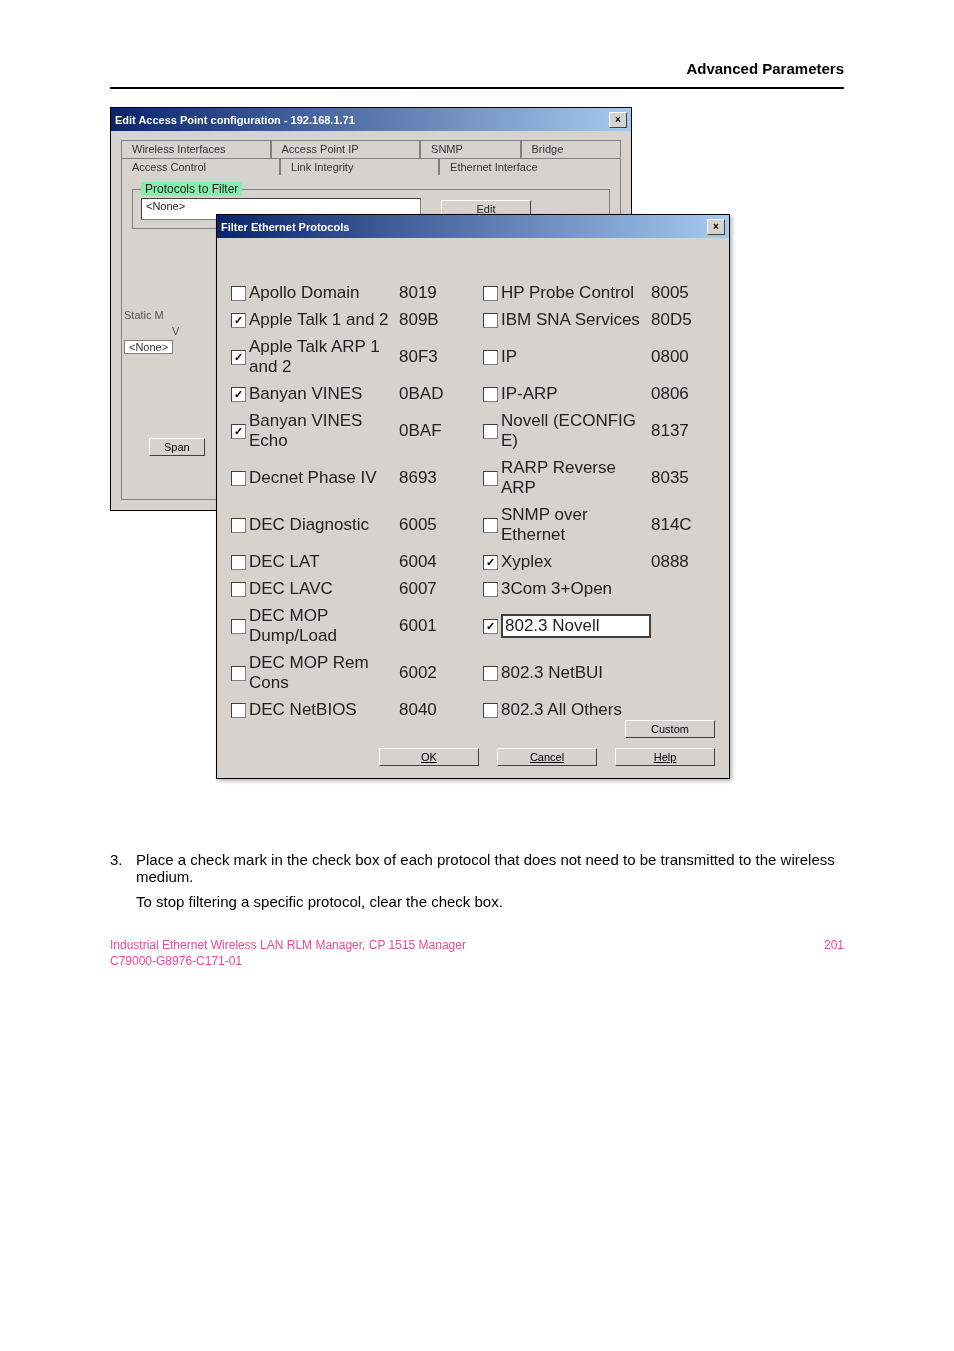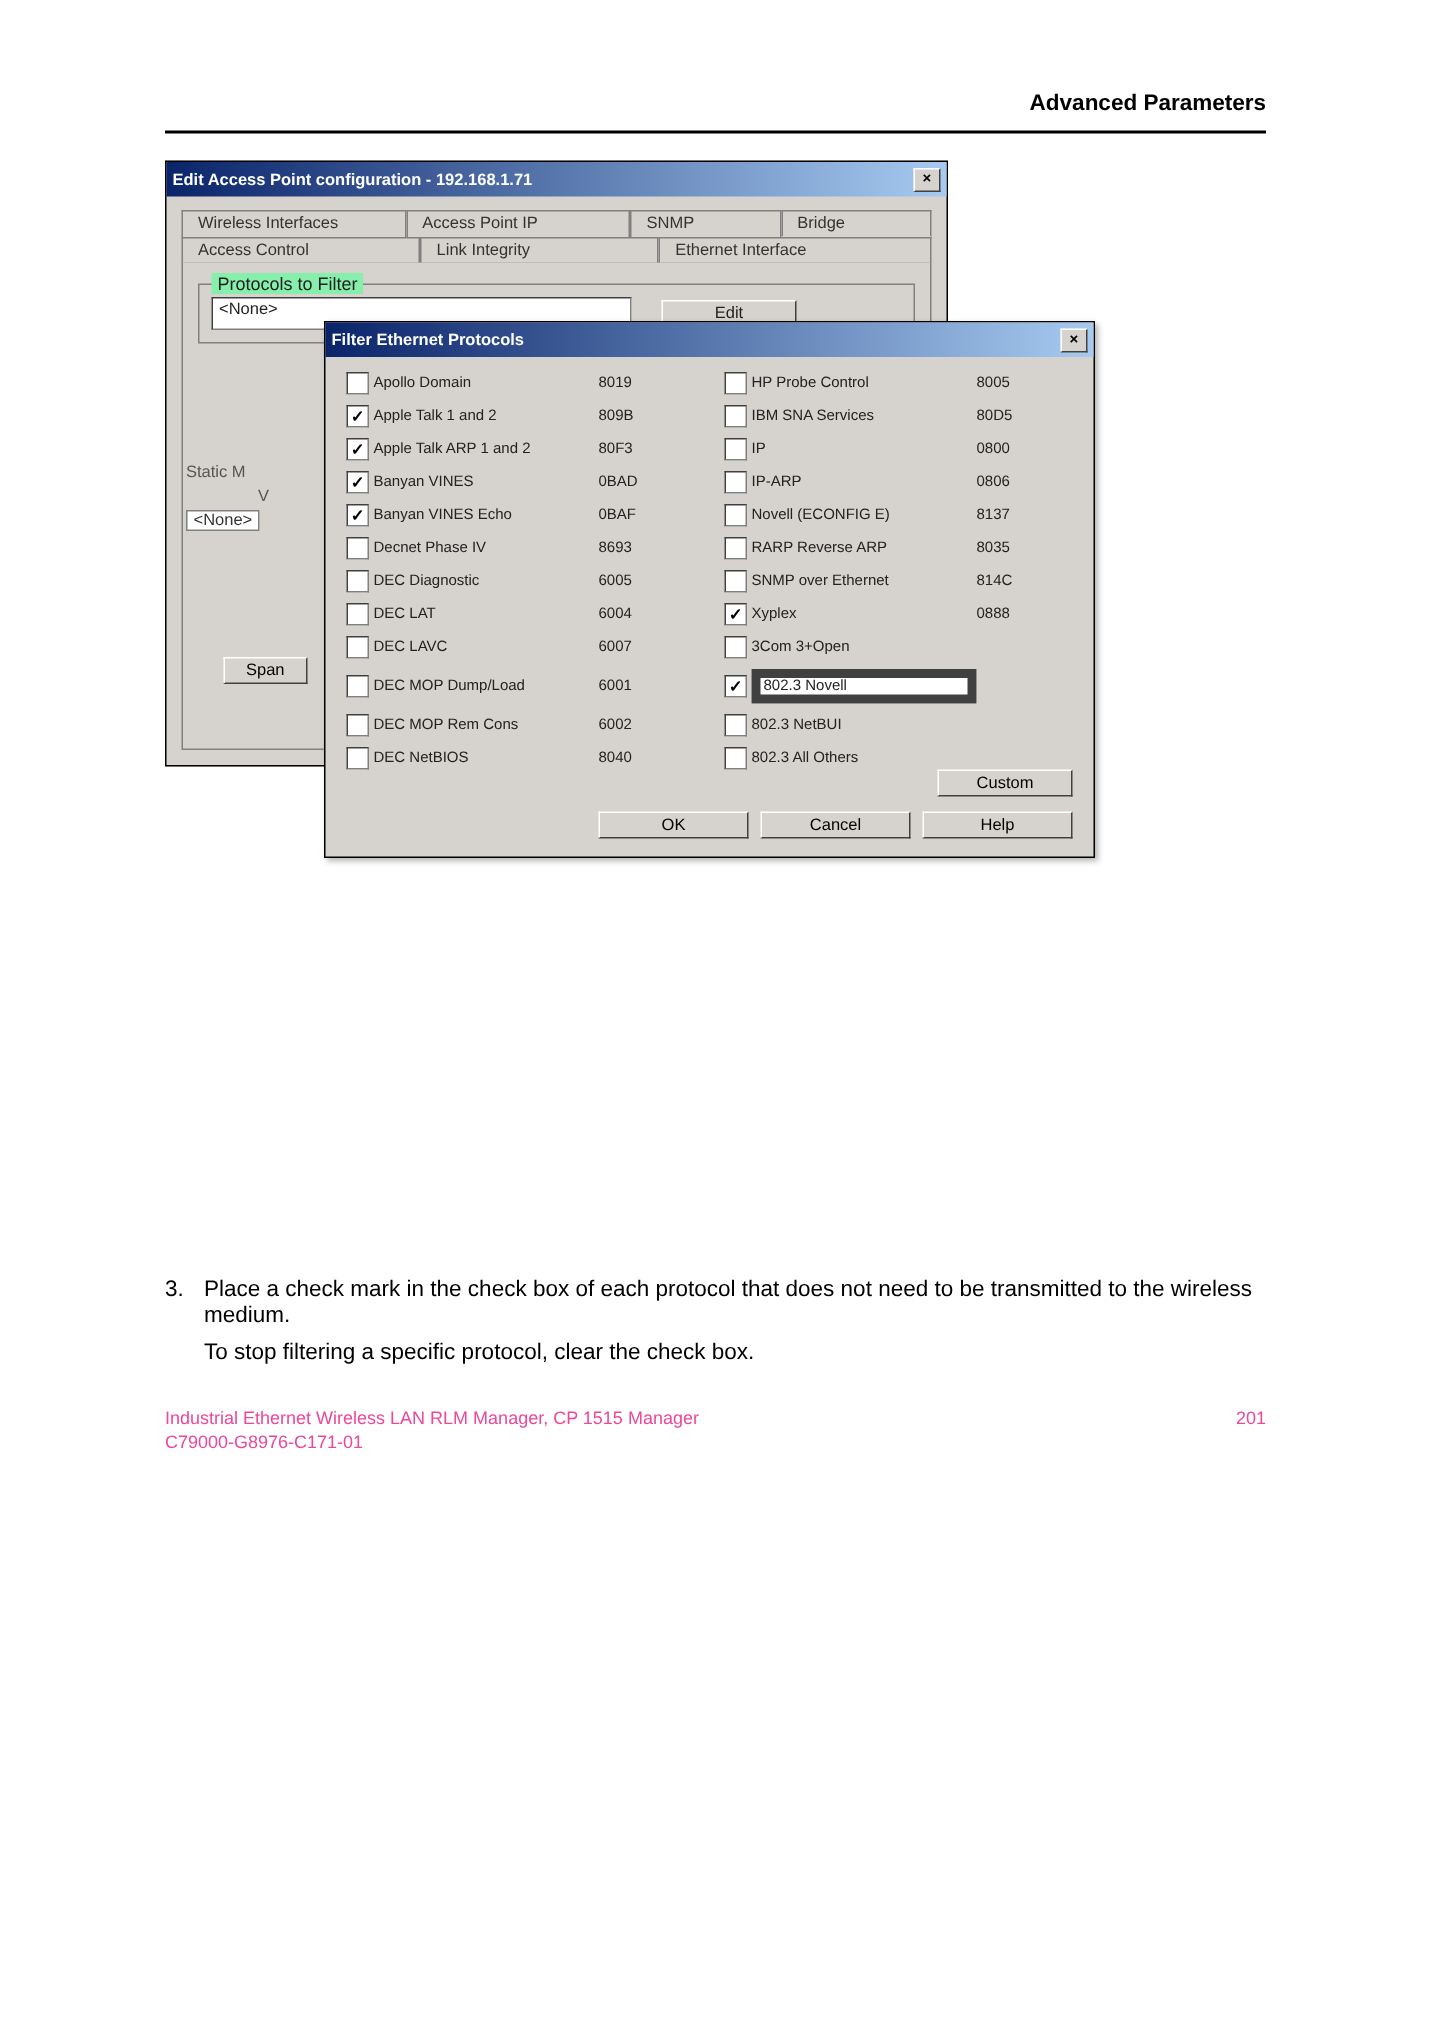--- a/index.html
+++ b/index.html
@@ -146,22 +146,23 @@
     z-index: 10;
   }
   .inner-body {
     padding: 10px 14px 12px 14px;
   }
   .proto-grid {
     display: grid;
     grid-template-columns: 18px 150px 44px 40px 18px 150px 44px;
     row-gap: 7px;
     align-items: center;
-    font-size: 10px;
+    font-size: 17px;
     color: #222;
+    margin-top: 35px;
   }
   .cb {
     width: 13px;
     height: 13px;
     border: 1px solid #808080;
     border-top-color:#404040;
     border-left-color:#404040;
     background: #fff;
     display: inline-flex;
     align-items: center;
@@ -169,31 +170,32 @@
     font-size: 11px;
     line-height: 10px;
     color: #000;
   }
   .cb.checked::after { content: "✓"; font-weight:bold; font-size:11px; }
   .code { color:#222; }
   .spacer-col { }
   .button-row {
     display: flex;
     justify-content: flex-end;
-    gap: 8px;
+    gap: 18px;
     margin-top: 10px;
+    text-decoration: underline;
   }
   .button-row-top {
     display:flex;
     justify-content:flex-end;
     margin-bottom:6px;
   }
   .highlight-input {
     background:#fff;
-    border:6px solid #404040;
+    border:2px solid #404040;
     padding:0 2px;
   }
 
   .step-list {
     margin-top: 340px;
     font-size: 15px;
     color: #000;
   }
   .step-note { margin-left:26px; margin-top:6px; font-size:15px; line-height:1.4; }
   .footer {

